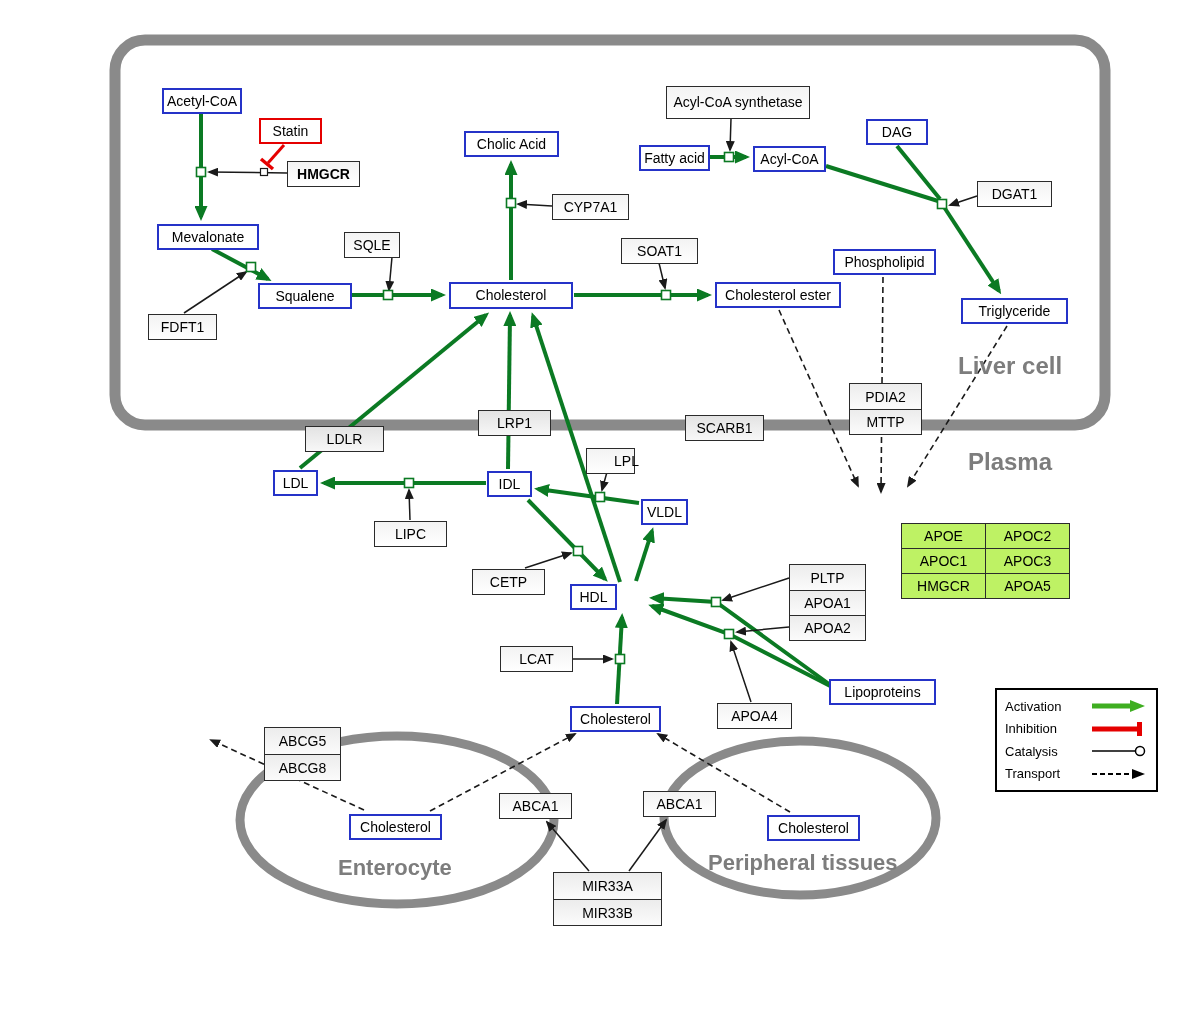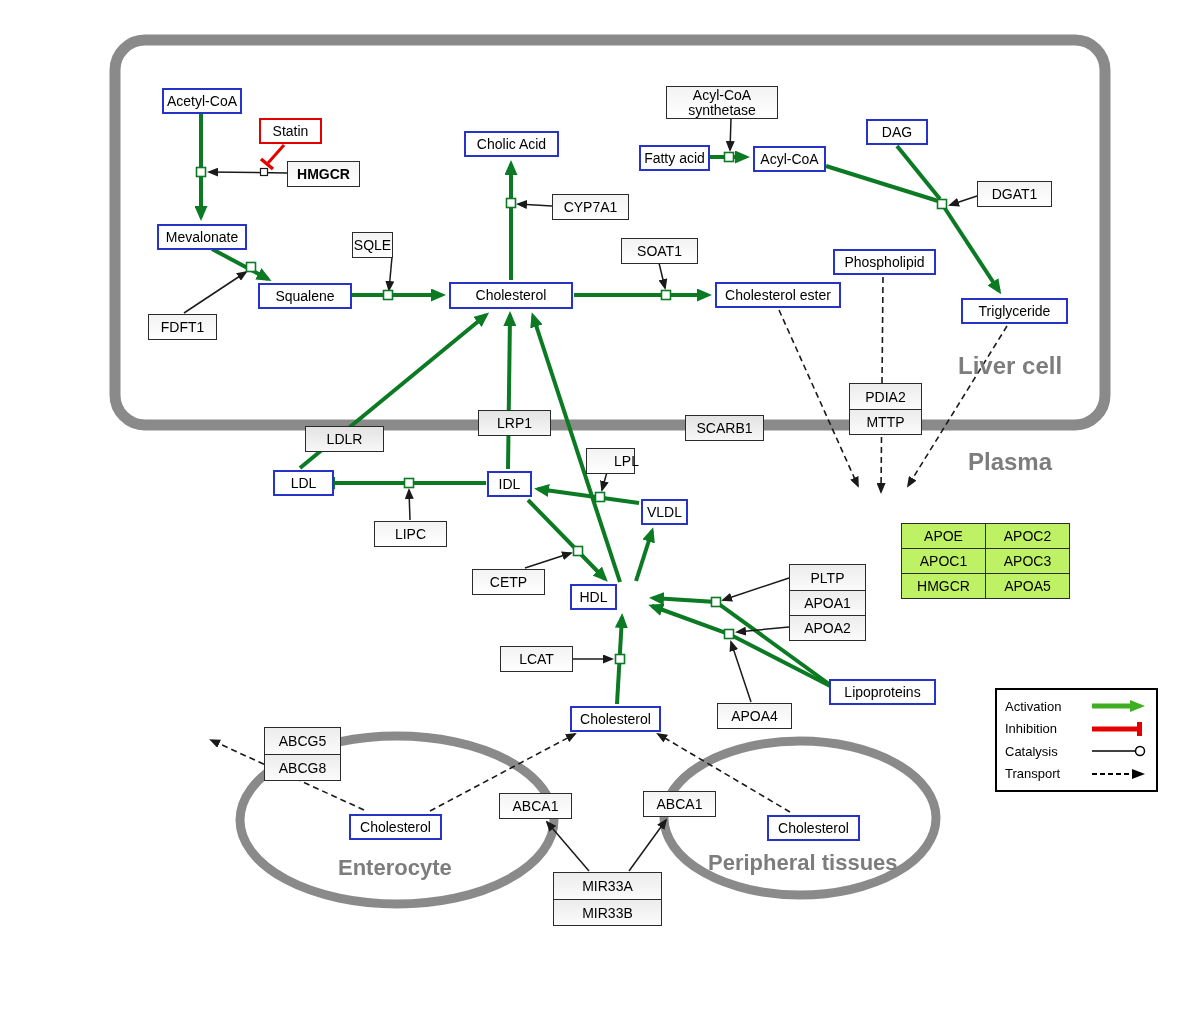--- a/index.html
+++ b/index.html
@@ -122,46 +122,46 @@
       <rect x="404.5" y="478.5" width="9" height="9"></rect>
       <rect x="573.5" y="546.5" width="9" height="9"></rect>
       <rect x="615.5" y="654.5" width="9" height="9"></rect>
       <rect x="711.5" y="597.5" width="9" height="9"></rect>
       <rect x="724.5" y="629.5" width="9" height="9"></rect>
       <rect x="260.5" y="168.5" width="7" height="7" stroke="#1a1a1a" stroke-width="1.2"></rect>
     </g>
   </svg>
 
   <div class="node met" style="left:162px;top:88px;width:80px;">Acetyl-CoA</div>
-  <div class="node met" style="left:157px;top:224px;width:90px;">Mevalonate</div>
+  <div class="node met" style="left:157px;top:224px;width:102px;">Mevalonate</div>
   <div class="node met" style="left:258px;top:283px;width:94px;">Squalene</div>
   <div class="node met" style="left:449px;top:282px;width:124px;height:27px;">Cholesterol</div>
   <div class="node met" style="left:464px;top:131px;width:95px;">Cholic Acid</div>
   <div class="node met" style="left:639px;top:145px;width:71px;">Fatty acid</div>
   <div class="node met" style="left:753px;top:146px;width:73px;">Acyl-CoA</div>
   <div class="node met" style="left:866px;top:119px;width:62px;">DAG</div>
   <div class="node met" style="left:833px;top:249px;width:103px;">Phospholipid</div>
   <div class="node met" style="left:715px;top:282px;width:126px;">Cholesterol ester</div>
   <div class="node met" style="left:961px;top:298px;width:107px;">Triglyceride</div>
-  <div class="node met" style="left:273px;top:470px;width:61px;">LDL</div>
+  <div class="node met" style="left:273px;top:470px;width:45px;">LDL</div>
   <div class="node met" style="left:487px;top:471px;width:45px;">IDL</div>
   <div class="node met" style="left:641px;top:499px;width:47px;">VLDL</div>
   <div class="node met" style="left:570px;top:584px;width:47px;">HDL</div>
   <div class="node met" style="left:570px;top:706px;width:91px;">Cholesterol</div>
   <div class="node met" style="left:829px;top:679px;width:107px;">Lipoproteins</div>
   <div class="node met" style="left:349px;top:814px;width:93px;">Cholesterol</div>
   <div class="node met" style="left:767px;top:815px;width:93px;">Cholesterol</div>
 
   <div class="node statin" style="left:259px;top:118px;width:63px;">Statin</div>
   <div class="node enz" style="left:287px;top:161px;width:73px;font-weight:bold;">HMGCR</div>
-  <div class="node enz" style="left:352px;top:232px;width:41px;">SQLE</div>
+  <div class="node enz" style="left:344px;top:232px;width:56px;">SQLE</div>
   <div class="node enz" style="left:148px;top:314px;width:69px;">FDFT1</div>
   <div class="node enz" style="left:552px;top:194px;width:77px;">CYP7A1</div>
   <div class="node enz" style="left:621px;top:238px;width:77px;">SOAT1</div>
-  <div class="node enz two-line" style="left:666px;top:86px;width:112px;">Acyl-CoA synthetase</div>
+  <div class="node enz two-line" style="left:666px;top:86px;width:144px;">Acyl-CoA synthetase</div>
   <div class="node enz" style="left:977px;top:181px;width:75px;">DGAT1</div>
   <div class="node enz gray" style="left:305px;top:410px;width:79px;margin-top:16px;">LDLR</div>
   <div class="node enz gray" style="left:478px;top:410px;width:73px;">LRP1</div>
   <div class="node enz gray" style="left:685px;top:415px;width:79px;">SCARB1</div>
   <div class="node enz" style="left:586px;top:448px;width:49px;padding-left:32px;">LPL</div>
   <div class="node enz" style="left:374px;top:521px;width:73px;">LIPC</div>
   <div class="node enz" style="left:472px;top:569px;width:73px;">CETP</div>
   <div class="node enz" style="left:500px;top:646px;width:73px;">LCAT</div>
   <div class="node enz" style="left:717px;top:703px;width:75px;">APOA4</div>
   <div class="node enz" style="left:499px;top:793px;width:73px;">ABCA1</div>

